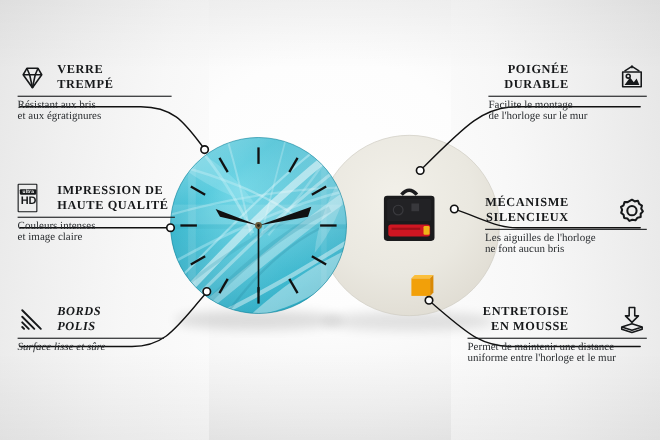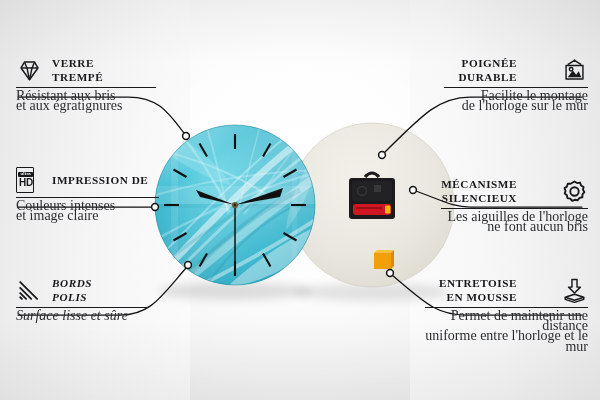--- a/index.html
+++ b/index.html
@@ -33,25 +33,25 @@
     font-family:"Liberation Serif",serif;
     font-weight:bold;letter-spacing:.55px;
     font-size:11.2px;line-height:13.4px;color:#16181a;
     text-transform:uppercase;white-space:nowrap;
   }
   .feat.left .ttl{text-align:left;}
   .feat.right .ttl{text-align:right;}
   .rule{height:1px;background:#191b1d;margin-top:3px;}
   .desc{
     font-family:"Liberation Serif",serif;
-    font-size:14px;line-height:10.2px;color:#2a2d30;
+    font-size:10px;line-height:10.2px;color:#2a2d30;
     margin-top:3px;white-space:pre-line;
   }
   .feat.left .desc{text-align:left;}
-  .feat.right .desc{text-align:right;}
+  .feat.right .desc{text-align:left;}
   .ico{width:27px;height:27px;flex:0 0 27px;display:block;}
   .ico svg{display:block;width:27px;height:27px;}
 
   
   #f-verre   {left:16px; top:57px;  width:140px;}
   #f-impr    {left:16px; top:167px; width:143px;}
   #f-bords   {left:16px; top:277px; width:133px;font-style:italic;}
   
   #f-poignee {right:12px; top:57px;  width:144px;}
   #f-meca    {right:12px; top:178px; width:147px;}
@@ -251,20 +251,21 @@
     <div class="row">
       <span class="ico">
         <span class="hd">
           <span class="u">ultra</span>
           <span class="h">HD</span>
         </span>
       </span>
       <div>
         <div class="ttl">
           <div>IMPRESSION DE</div>
+          <div>HAUTE QUALITÉ</div>
         </div>
       </div>
     </div>
     <div class="rule"></div>
     <div class="desc">Couleurs intenses
 et image claire</div>
   </div>
 
   <div class="feat left" id="f-bords">
     <div class="row">

